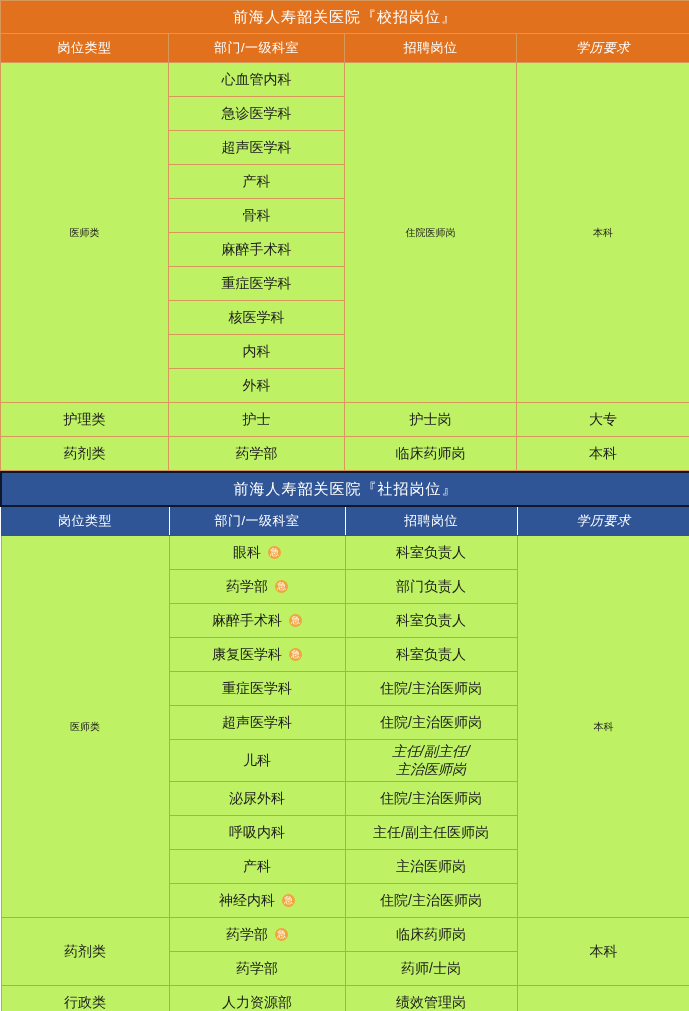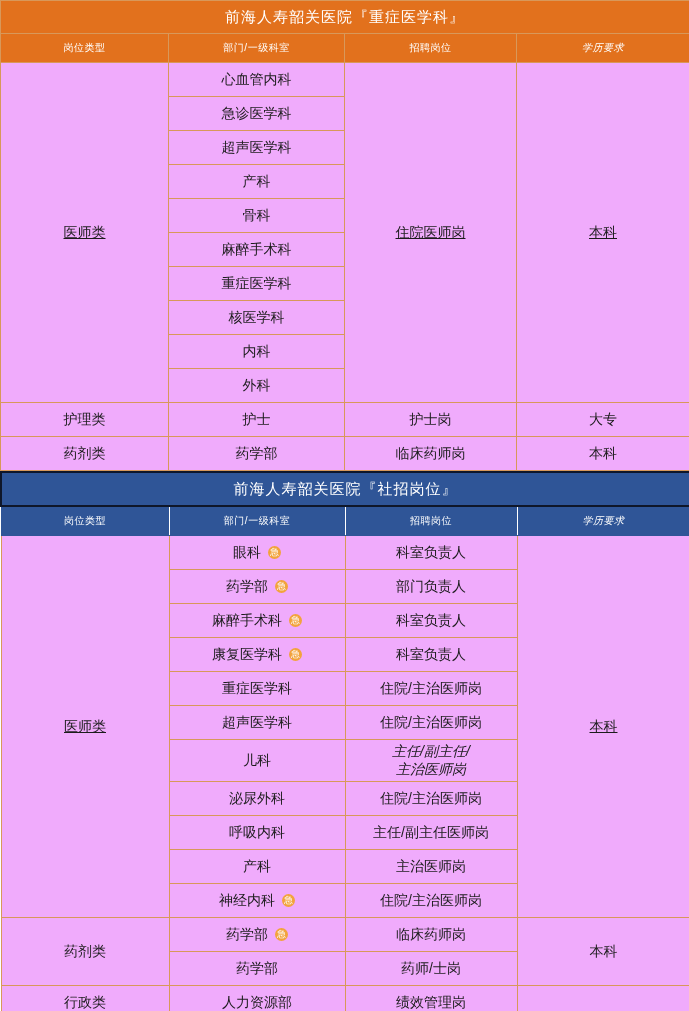--- a/index.html
+++ b/index.html
@@ -47,44 +47,43 @@
   .banner-row.blue td {
     background: #2f5597;
     border: 2px solid #0f172a;
   }
   .head-row td {
     background: #e2711d;
     border: 1px solid #e2711d;
     border-right: 1px solid #ffffff;
     color: #ffffff;
     height: 28px;
-    font-size: 10px;
+    font-size: 13px;
     font-weight: bold;
     letter-spacing: 0.5px;
   }
   .head-row td:last-child { border-right: 1px solid #e2711d; font-style: italic; }
   .head-row.blue td {
     background: #2f5597;
     border: 1px solid #2f5597;
     border-right: 1px solid #ffffff;
   }
   .head-row.blue td:last-child { border-right: 1px solid #2f5597; }
 
   td.cell {
     height: 33px;
     font-size: 14px;
     color: #1c1c1c;
-    background: #f0abfc;
+    background: #bef264;
   }
   td.cell.tall {
     height: 41px;
   }
   td.big {
-    font-size: 14px;
-    text-decoration: underline;
+    font-size: 10px;
   }
   .two-line {
     line-height: 1.25;
     font-style: italic;
   }
   .flag {
     display: inline-block;
     margin-left: 7px;
     width: 13px;
     height: 13px;
@@ -105,21 +104,21 @@
 
   <table class="grid">
     <colgroup>
       <col class="c1">
         <col class="c2">
         <col class="c3">
         <col class="c4">
     </colgroup>
     <tbody>
       <tr class="banner-row">
-        <td colspan="4">前海人寿韶关医院『重症医学科』</td>
+        <td colspan="4">前海人寿韶关医院『校招岗位』</td>
       </tr>
       <tr class="head-row">
         <td>岗位类型</td>
         <td>部门/一级科室</td>
         <td>招聘岗位</td>
         <td>学历要求</td>
       </tr>
 
       <tr>
         <td class="cell big" rowspan="10">医师类</td>

